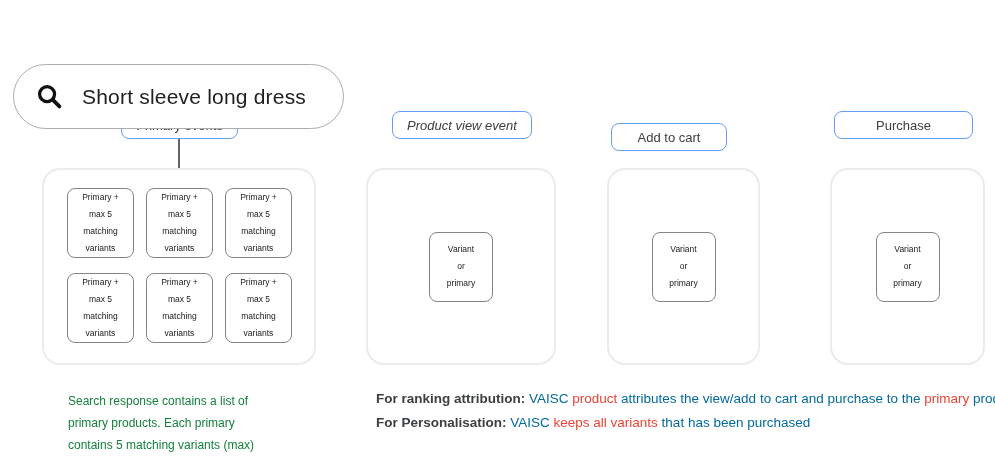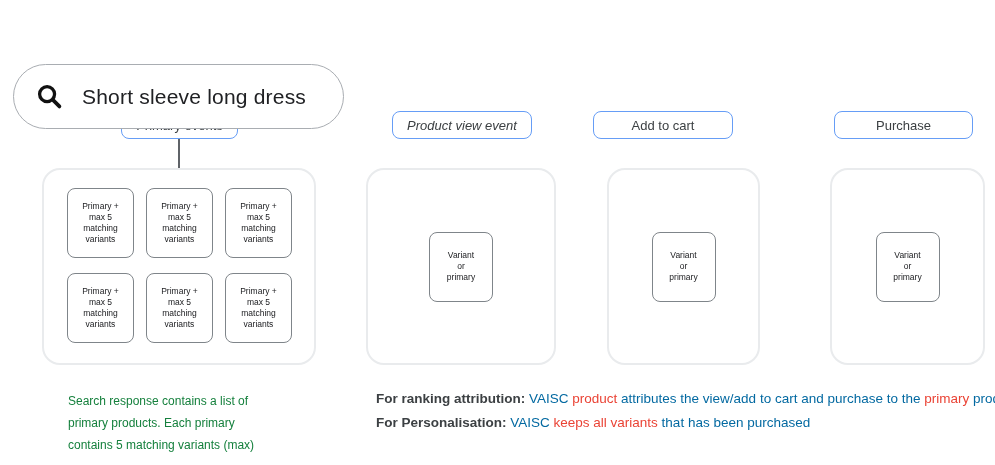--- a/index.html
+++ b/index.html
@@ -47,21 +47,21 @@
     border: 1.5px solid #669DF6;
     border-radius: 8px;
     box-sizing: border-box;
     display: flex; align-items: center; justify-content: center;
     font-size: 13px; color: #3C4043;
     z-index: 2;
     white-space: nowrap;
   }
   #lbl-search   { left: 121px; width: 117px; }
   #lbl-view     { left: 392px; width: 140px; font-style: italic; }
-  #lbl-cart     { left: 593px; width: 140px; }
+  #lbl-cart     { left: 611px; width: 116px; margin-top: 12px; }
   #lbl-purchase { left: 834px; width: 139px; }
 
   
   .bucket {
     top: 168px; height: 197px;
     background: #fff;
     border: 2.5px solid #E9EBED;
     border-radius: 18px;
     box-sizing: border-box;
     z-index: 2;
@@ -80,21 +80,21 @@
     padding: 18px 0 0 23px;
   }
   .pbox, .vbox {
     border: 1.3px solid #7F858A;
     border-radius: 8px;
     box-sizing: border-box;
     background: #fff;
     display: flex; align-items: center; justify-content: center;
     text-align: center;
     font-size: 8.5px;
-    line-height: 11px;
+    line-height: 17px;
     color: #202124;
     white-space: pre-line;
   }
   .pbox { width: 67px; height: 70px; }
   .vbox { width: 64px; height: 70px; }
 
   
   .note-left {
     left: 68px; top: 390px; width: 300px;
     font-size: 12px; line-height: 22px;

